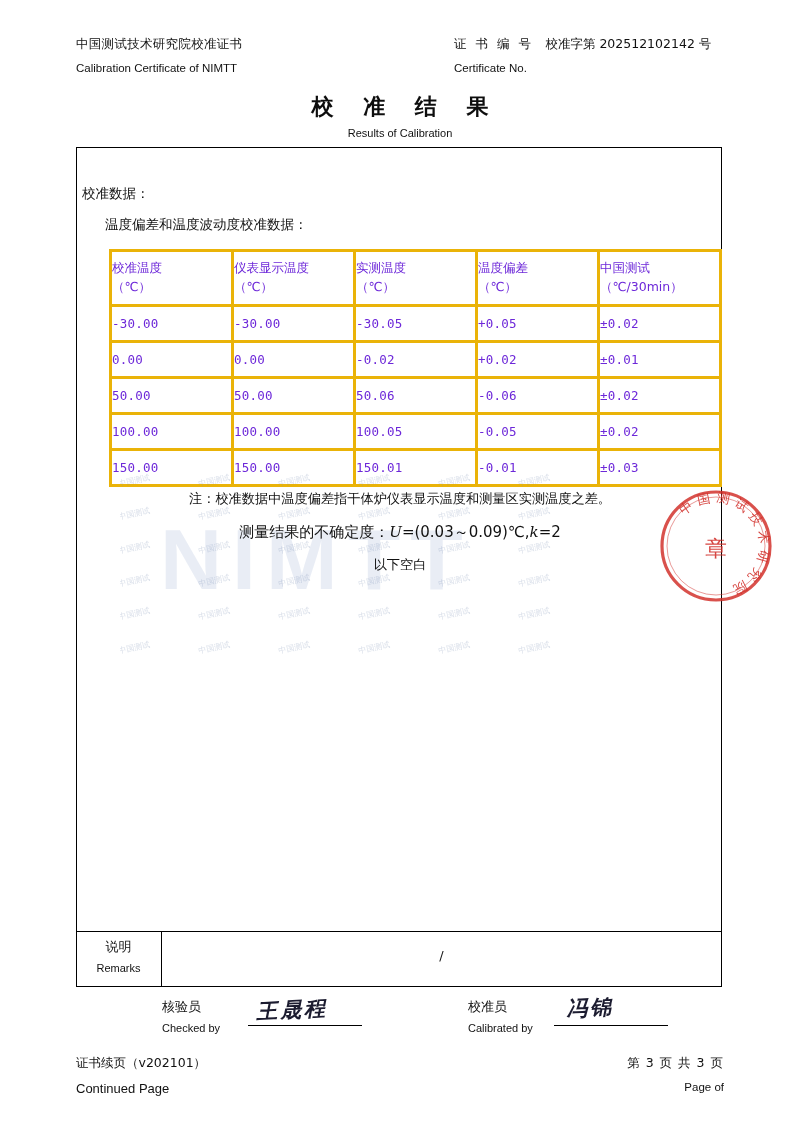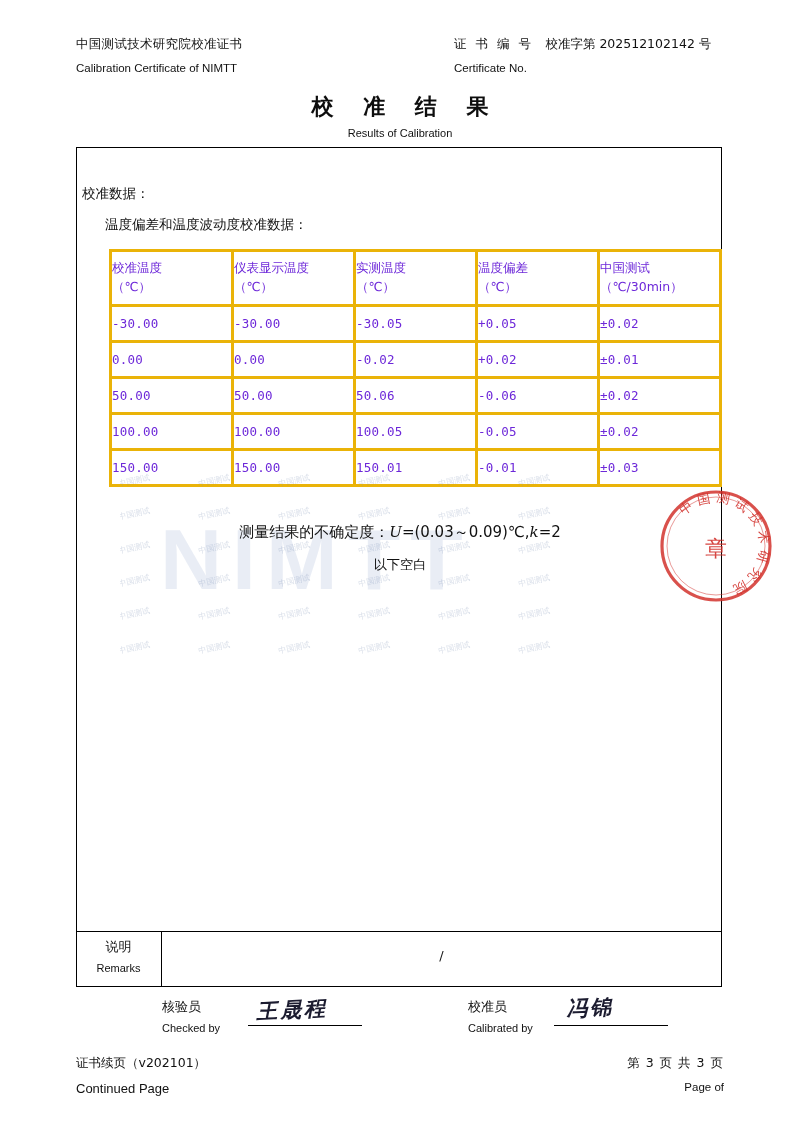--- a/index.html
+++ b/index.html
@@ -481,20 +481,21 @@
       <span>中国测试</span>
       <span>中国测试</span>
       <span>中国测试</span>
       <span>中国测试</span>
       <span>中国测试</span>
       <span>中国测试</span>
     </div>
     <div class="big">NIMTT</div>
   </div>
 
+  <div class="note1">注：校准数据中温度偏差指干体炉仪表显示温度和测量区实测温度之差。</div>
   <div class="note2">
     <span>测量结果的不确定度：</span><span class="ital">U</span><span>=(0.03～0.09)℃,</span><span class="ital">k</span><span>=2</span>
   </div>
   <div class="note3">以下空白</div>
 
   <div class="seal">
     <svg width="132" height="132" viewBox="0 0 132 132">
       <defs>
         <path id="sealcirc" d="M 66,66 m -44,0 a 44,44 0 1,1 88,0 a 44,44 0 1,1 -88,0"></path>
       </defs>

